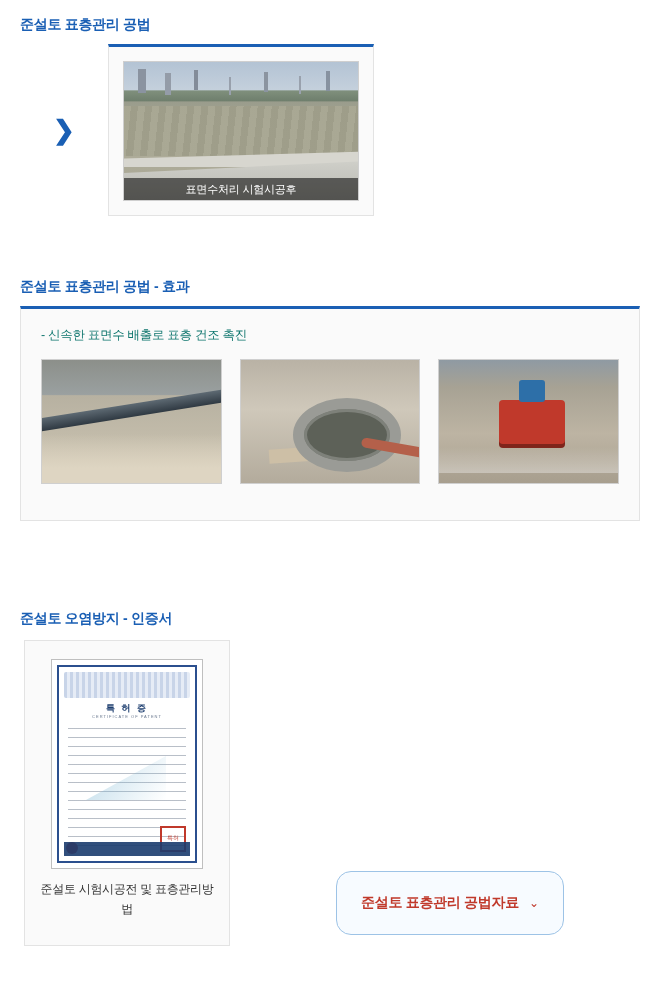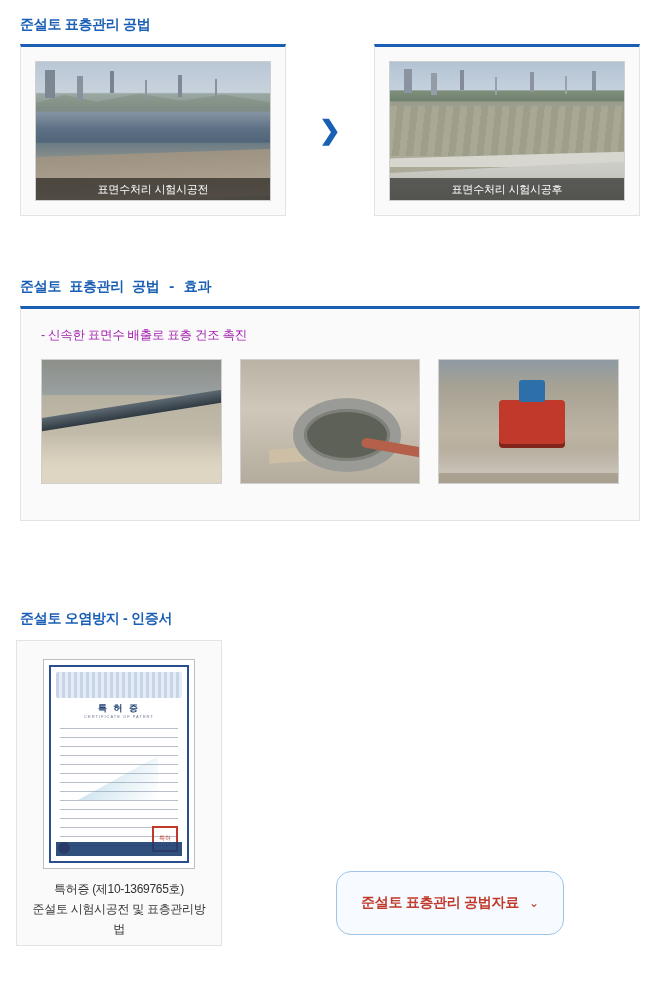--- a/index.html
+++ b/index.html
@@ -155,41 +155,41 @@
     position: absolute;
     left: 6%; top: 5%; width: 8px; height: 24px;
     background: #8a93a0;
     box-shadow: 26px 3px 0 -1px #949ca8, 54px -1px 0 -2px #838c99,
                 88px 5px 0 -3px #98a0ac, 124px 1px 0 -2px #8b94a0,
                 158px 4px 0 -3px #99a1ad, 186px 0 0 -2px #8792a0;
   }
 
   
   #sec2 { position: absolute; left: 0; top: 262px; width: 660px; }
-  #sec2 .section-title { position: absolute; left: 20px; top: 16px; font-family: Liberation Mono, monospace; }
+  #sec2 .section-title { position: absolute; left: 20px; top: 16px; }
   .effect-box {
     position: absolute;
     left: 20px;
     top: 44px;
     width: 620px;
     height: 215px;
     background: #fafafa;
     border: 1px solid #e3e3e3;
     border-top: 3px solid #1a5fb4;
     box-sizing: border-box;
     padding: 16px 20px;
   }
   .bullets {
     list-style: none;
     margin: 0 0 14px 0;
     padding: 0;
   }
   .bullets li {
     font-size: 12.5px;
-    color: #a21caf;
+    color: #0f766e;
     line-height: 20px;
     letter-spacing: -0.3px;
   }
   .effect-photos {
     display: flex;
     gap: 18px;
   }
   .eff-photo {
     position: relative;
     width: 185px;
@@ -268,21 +268,21 @@
     position: absolute;
     left: 0; right: 0; bottom: 10px; height: 26px;
     background: linear-gradient(to top, rgba(255,255,255,0.35), rgba(255,255,255,0));
   }
 
   
   #sec3 { position: absolute; left: 0; top: 598px; width: 660px; }
   #sec3 .section-title { position: absolute; left: 20px; top: 12px; }
   .cert-card {
     position: absolute;
-    left: 16px;
+    left: 24px;
     top: 42px;
     width: 206px;
     height: 306px;
     background: #fafafa;
     border: 1px solid #e3e3e3;
     box-sizing: border-box;
     padding: 14px 14px 10px 14px;
     text-align: center;
   }
   .cert-img {
@@ -400,29 +400,20 @@
 </head>
 <body>
 
 <div class="page">
 
   <div id="sec1">
     <div class="section-title">준설토 표층관리 공법</div>
 
     <div class="compare-row">
 
-      <div class="photo-card">
-        <div class="photo-frame">
-          <div class="ph ph-before">
-            <div class="hill"></div>
-            <div class="bank"></div>
-          </div>
-          <div class="photo-caption">표면수처리  시험시공전</div>
-        </div>
-      </div>
 
       <div class="arrow-cell">
         <span class="arrow-glyph">❯</span>
       </div>
 
       <div class="photo-card">
         <div class="photo-frame">
           <div class="ph ph-after">
             <div class="field"></div>
             <div class="wall"></div>
@@ -466,21 +457,20 @@
         <div class="cert-border"></div>
         <div class="cert-head"></div>
         <div class="cert-title">특 허 증</div>
         <div class="cert-sub">CERTIFICATE OF PATENT</div>
         <div class="cert-lines"></div>
         <div class="cert-wm"></div>
         <div class="cert-seal">특허</div>
         <div class="cert-logo"></div>
         <div class="cert-foot"></div>
       </div>
-      <div class="cert-caption">특허증 (제10-1369765호)</div>
       <div class="cert-caption">준설토 시험시공전 및 표층관리방법</div>
     </div>
 
     <div class="doc-button">
       <span class="label">준설토 표층관리 공법자료</span>
       <span class="chev">⌄</span>
     </div>
   </div>
 
 </div>

